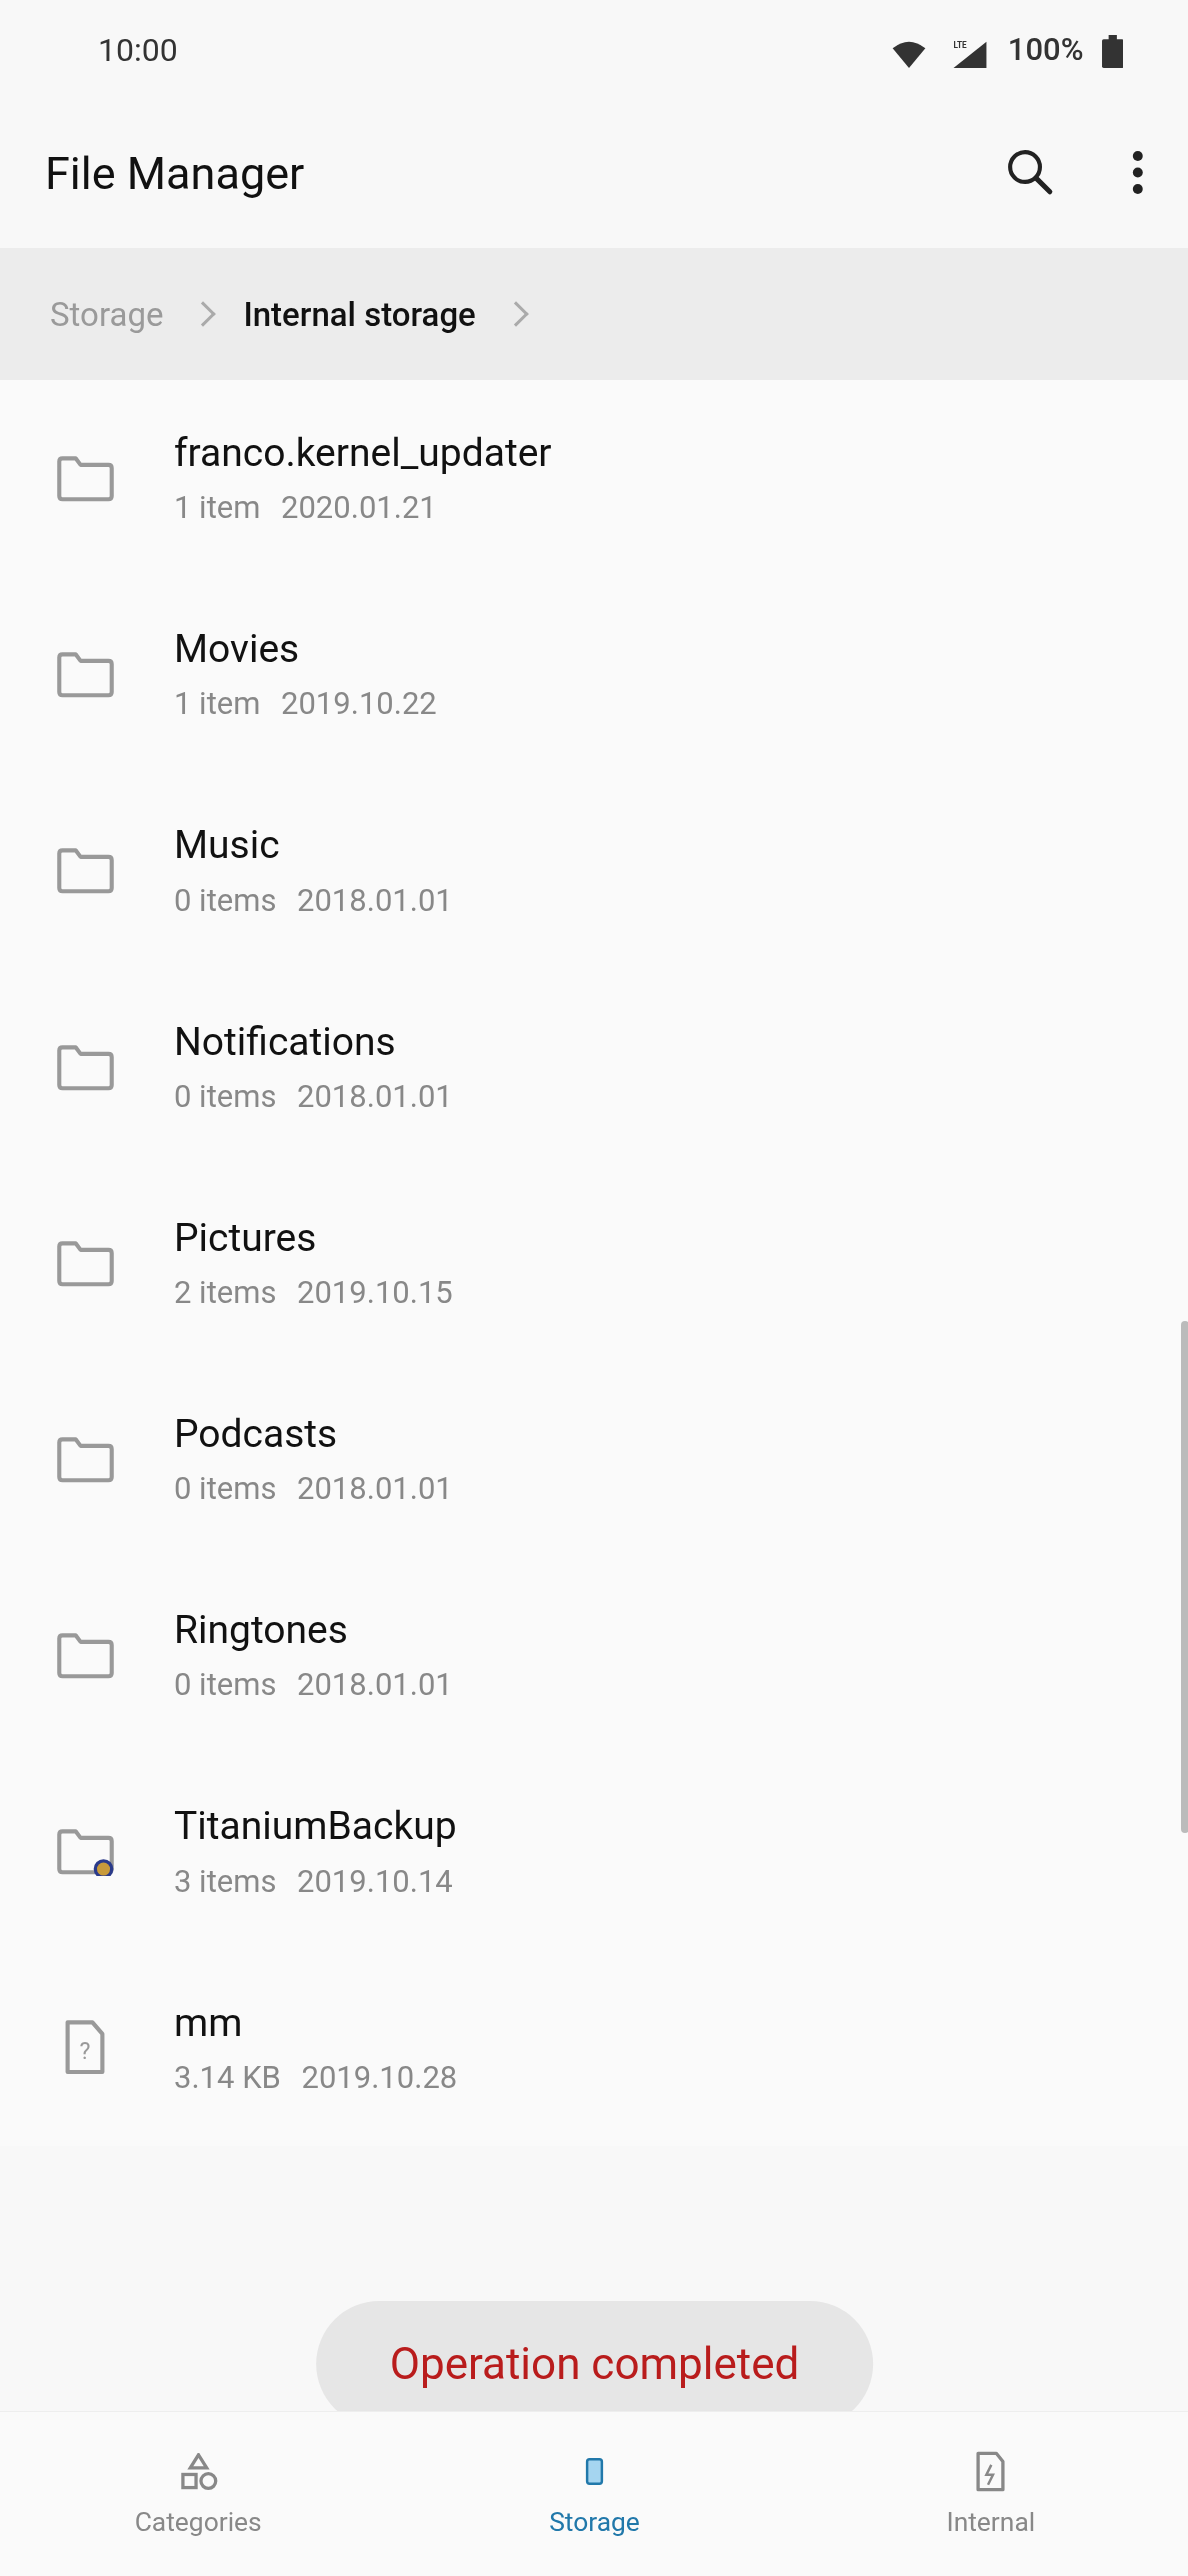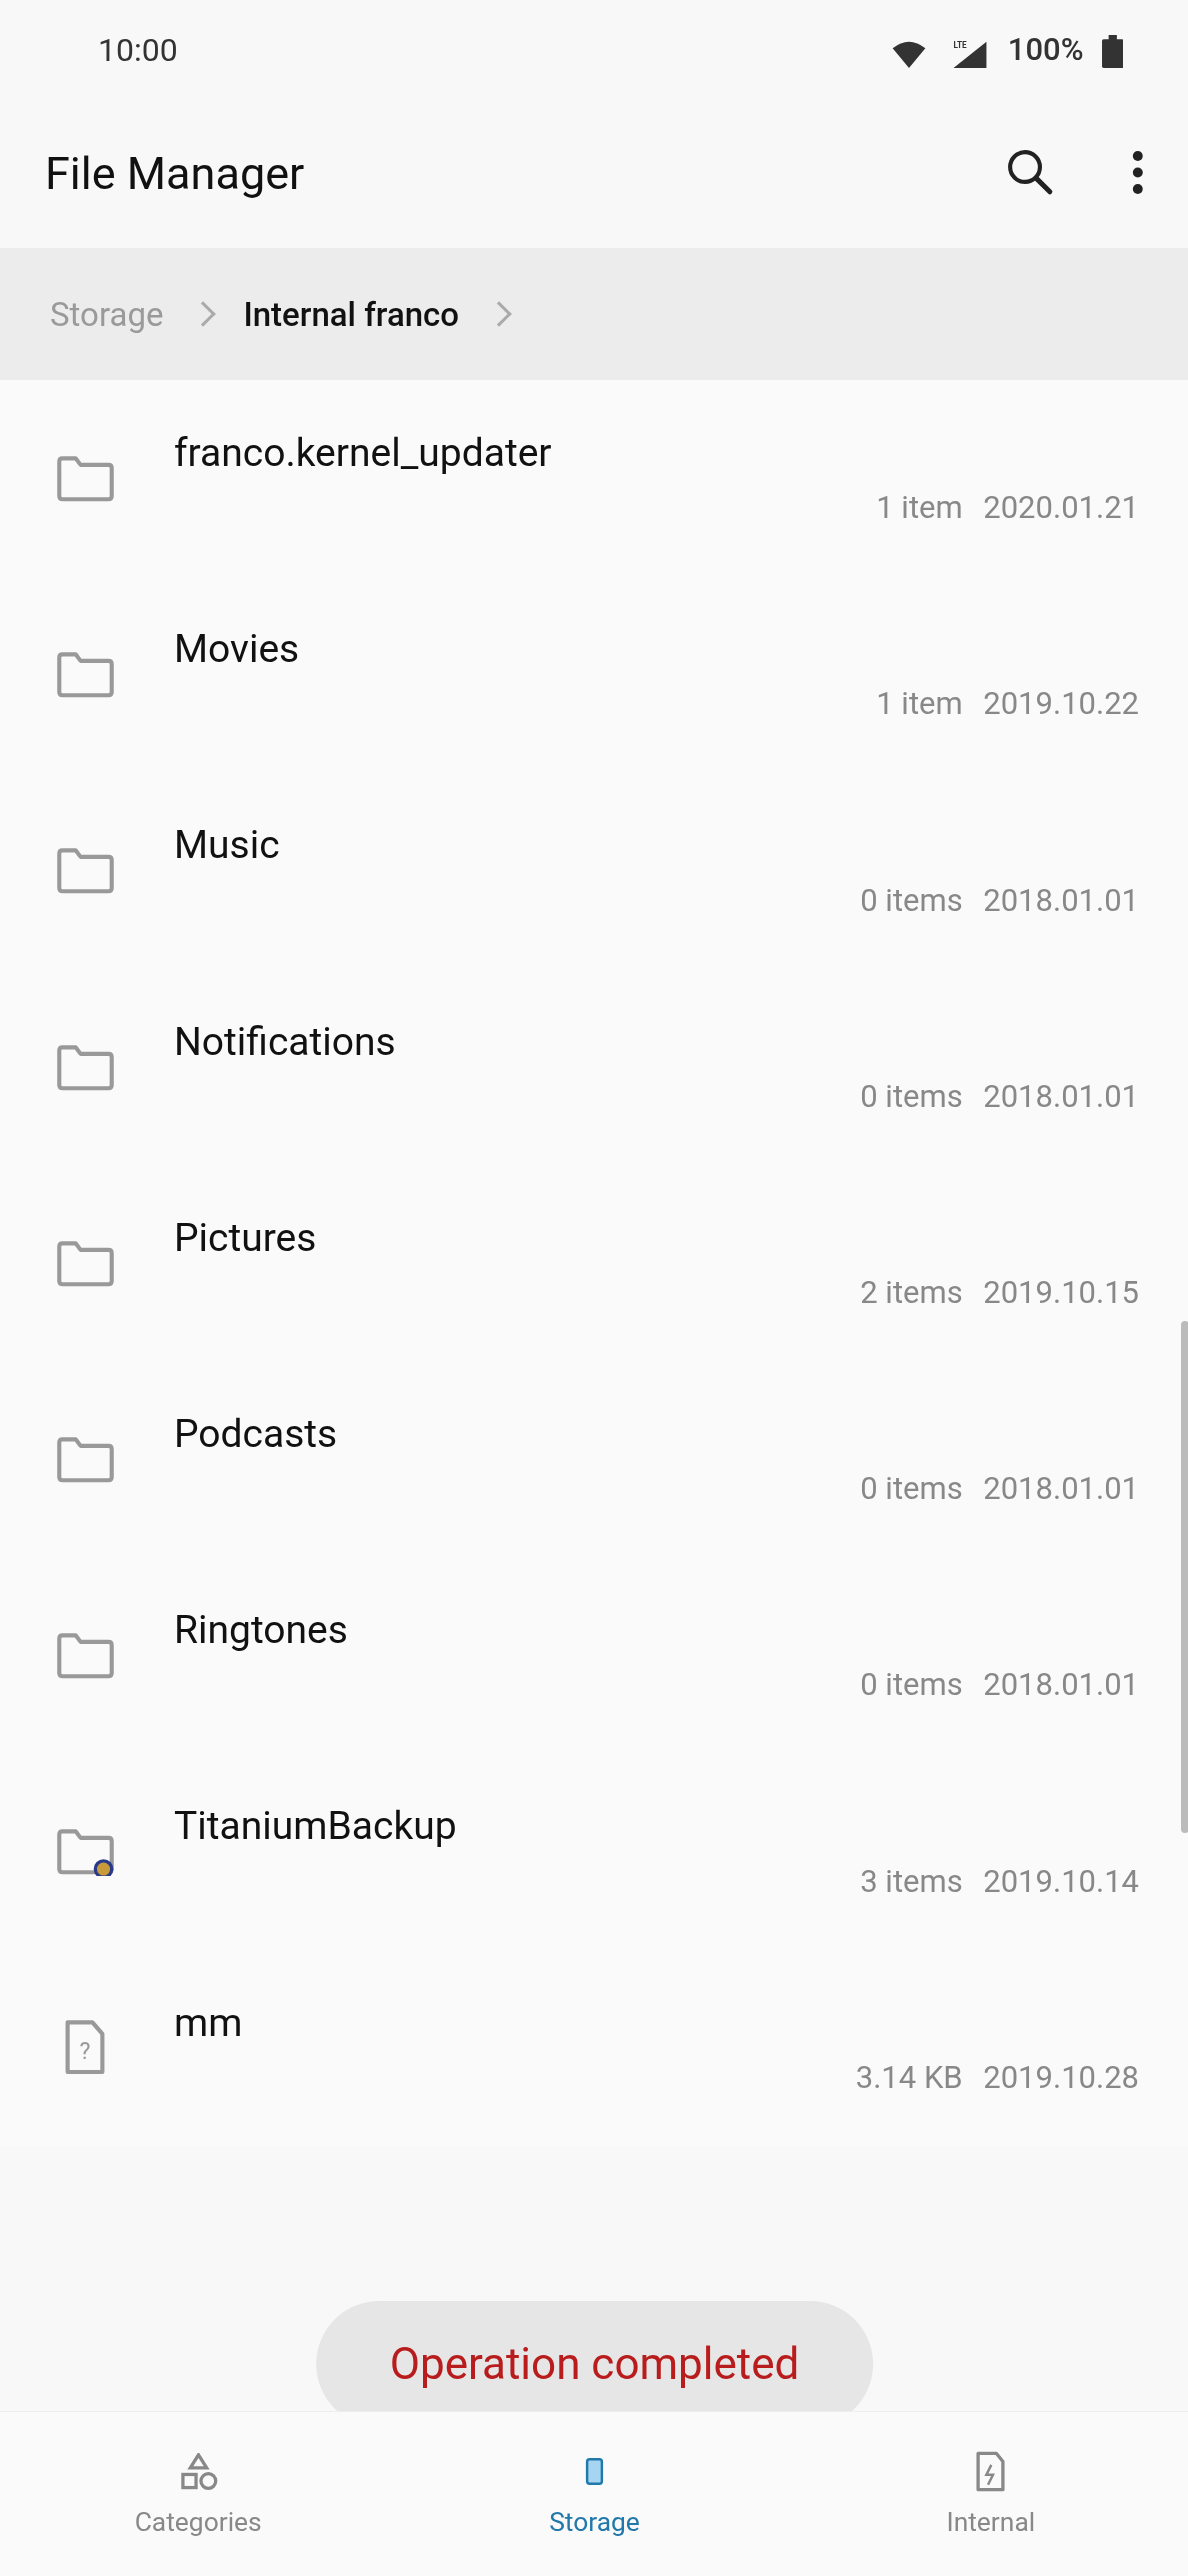--- a/index.html
+++ b/index.html
@@ -16,21 +16,21 @@
 .breadcrumb { background: #ececec; height: 132px; display: flex; align-items: center; padding: 0 50px; gap: 31px; }
 .crumb-link { font-size: 33px; color: #9a9a9a; }
 .crumb-current { font-size: 33px; color: #111; font-weight: 500; }
 .crumb-chevron { width: 18px; height: 18px; border-top: 3.3px solid #aaa; border-right: 3.3px solid #aaa; transform: rotate(45deg); }
 
 .file-list { background: #fafafa; }
 .list-row { display: flex; align-items: center; padding: 50px 50px 50px 54px; gap: 58px; }
 .row-icon { width: 62px; height: 62px; flex-shrink: 0; display: flex; align-items: center; justify-content: center; }
 .row-text { flex: 1; }
 .row-name { font-size: 39px; color: #111; font-weight: 400; margin-bottom: 13.2px; }
-.row-meta { font-size: 31px; color: #888; text-align: right; }
+.row-meta { font-size: 31px; color: #888; }
 .row-meta span + span { margin-left: 20.6px; }
 
 .scroll-indicator { position: absolute; right: 0; top: 1321px; width: 8.3px; height: 512px; background: #bbb; border-radius: 4.1px; }
 
 .toast { position: absolute; left: 50%; transform: translateX(-50%); bottom: 149px; background: #e6e6e6; border-radius: 74px; padding: 37px 74px; font-size: 44px; color: #b91c1c; }
 
 .bottom-nav { position: absolute; bottom: 0; left: 0; right: 0; height: 165px; background: #fafafa; border-top: 1.7px solid #eee; display: flex; align-items: center; justify-content: space-between; }
 .nav-item { display: flex; flex-direction: column; align-items: center; gap: 15px; flex: 1; }
 .nav-icon { width: 41px; height: 41px; display: flex; align-items: center; justify-content: center; }
 .nav-label { font-size: 26.4px; color: #888; }
@@ -72,21 +72,21 @@
           <circle cx="7" cy="27" r="6" fill="#222"></circle>
           <circle cx="7" cy="47" r="6" fill="#222"></circle>
         </svg>
     </div>
   </div>
 </div>
 
 <div class="breadcrumb">
   <span class="crumb-link">Storage</span>
   <span class="crumb-chevron"></span>
-  <span class="crumb-current">Internal franco</span>
+  <span class="crumb-current">Internal storage</span>
   <span class="crumb-chevron"></span>
 </div>
 
 <div class="file-list" id="file-list">
     <div class="list-row">
       <div class="row-icon">
         <svg width="59" height="50" viewBox="0 0 72 60">
           <path d="M4 14 L4 52 Q4 56 8 56 L64 56 Q68 56 68 52 L68 18 Q68 14 64 14 L30 14 L24 6 L8 6 Q4 6 4 10 Z" fill="none" stroke="#999" stroke-width="5" stroke-linejoin="round"></path>
         </svg>
       </div>

